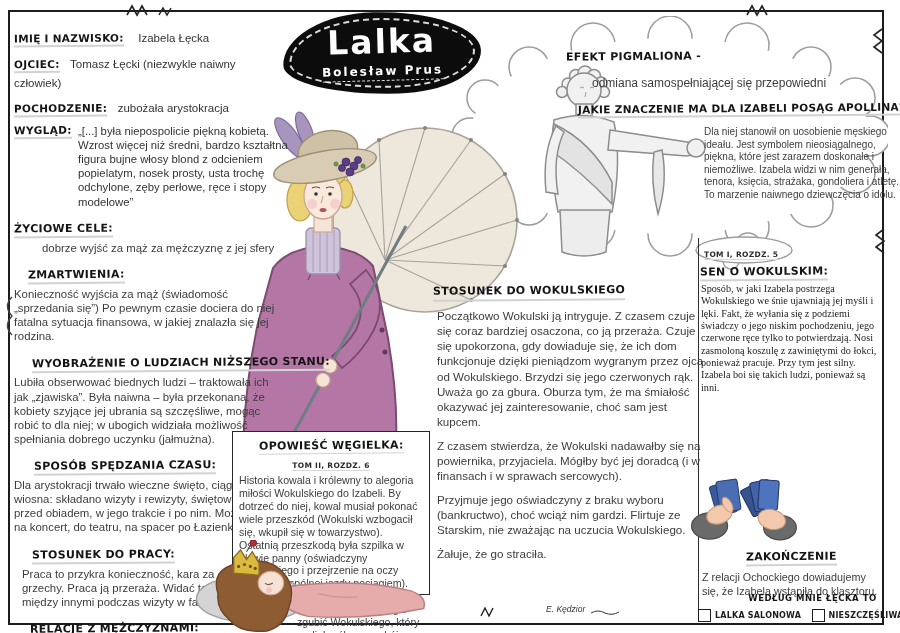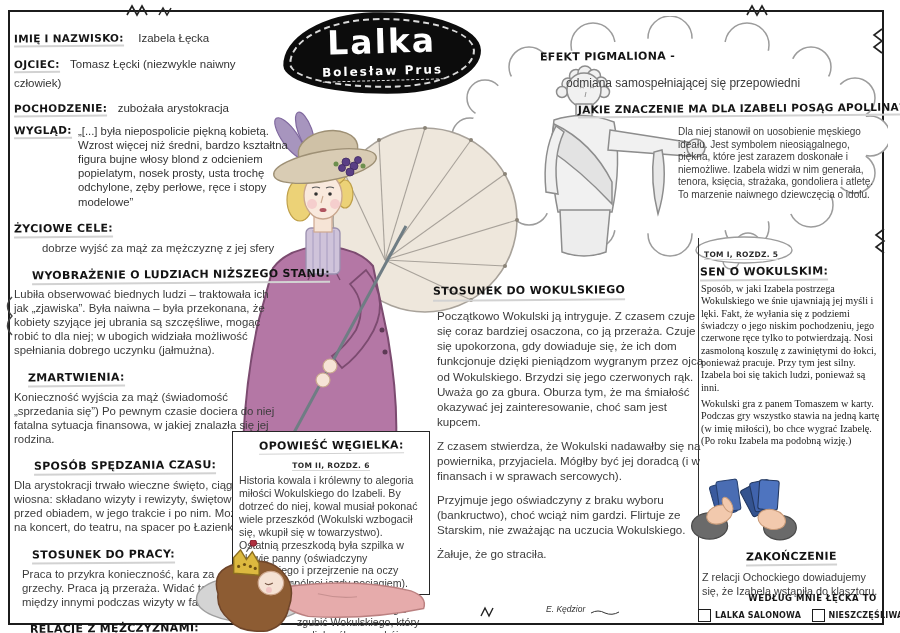--- a/index.html
+++ b/index.html
@@ -16,21 +16,21 @@
   .left-col{width:264px;}
   .field-row{position:relative;margin-bottom:7px;}
   .field-val{font-size:11.5px;color:#333;}
   .quote-val{display:block;margin-left:64px;width:218px;font-size:11.3px;line-height:1.25;color:#333;}
   .sec{margin-top:9px;}
   .sec p{margin:3px 0 0 0;}
   .mid-col{width:273px;font-size:11.6px;line-height:1.3;color:#3c3c3c;}
   .mid-col p{margin:0 0 9px 0;}
   .serif-col{width:181px;font-family:"Liberation Serif",serif;font-size:10.2px;line-height:1.21;color:#222;}
   .serif-col p{margin:0 0 4px 0;}
-  .cloud-txt{color:#3c3c3c;}
+  .cloud-txt{color:#3c3c3c;margin-left:26px;}
   .title-badge{left:283px;top:12px;width:198px;height:82px;background:#0c0c0c;
       border-radius:46% 54% 42% 58% / 62% 50% 50% 38%;transform:rotate(-1.6deg);z-index:6;
       display:flex;flex-direction:column;align-items:center;justify-content:center;}
   .title-badge .inner{position:absolute;inset:6px;border:2px dashed #fff;opacity:.85;
       border-radius:46% 54% 42% 58% / 62% 50% 50% 38%;}
   .title-main{font-family:"DejaVu Sans",sans-serif;font-weight:700;font-size:33px;color:#fff;
       line-height:1;letter-spacing:2px;}
   .title-author{font-family:"DejaVu Sans",sans-serif;font-weight:700;font-size:12px;color:#fff;
       letter-spacing:2px;margin-top:6px;border-bottom:1px dashed rgba(255,255,255,.85);padding-bottom:2px;}
   .wbox{left:232px;top:431px;width:198px;height:164px;border:1.5px solid #262626;background:#fff;
@@ -229,26 +229,26 @@
     <div class="field-row">
       <span class="hh hh-sm" style="position:absolute;left:0;top:0">WYGLĄD:</span>
       <span class="quote-val">„[...] była niepospolicie piękną kobietą. Wzrost więcej niż średni, bardzo kształtna figura bujne włosy blond z odcieniem popielatym, nosek prosty, usta trochę odchylone, zęby perłowe, ręce i stopy modelowe”</span>
     </div>
 
     <div class="sec">
       <span class="hh">ŻYCIOWE CELE:</span>
       <p class="body-txt" style="margin-left:28px">dobrze wyjść za mąż za mężczyznę z jej sfery</p>
     </div>
     <div class="sec">
+      <span class="hh" style="margin-left:14px">ZMARTWIENIA:</span>
+      <p class="body-txt">Konieczność wyjścia za mąż (świadomość „sprzedania się”) Po pewnym czasie dociera do niej fatalna sytuacja finansowa, w jakiej znalazła się jej rodzina.</p>
+    </div>
+    <div class="sec">
       <span class="hh" style="margin-left:18px">WYOBRAŻENIE O LUDZIACH NIŻSZEGO STANU:</span>
       <p class="body-txt">Lubiła obserwować biednych ludzi – traktowała ich jak „zjawiska”. Była naiwna – była przekonana, że kobiety szyjące jej ubrania są szczęśliwe, mogąc robić to dla niej; w ubogich widziała możliwość spełniania dobrego uczynku (jałmużna).</p>
-    </div>
-    <div class="sec">
-      <span class="hh" style="margin-left:14px">ZMARTWIENIA:</span>
-      <p class="body-txt">Konieczność wyjścia za mąż (świadomość „sprzedania się”) Po pewnym czasie dociera do niej fatalna sytuacja finansowa, w jakiej znalazła się jej rodzina.</p>
     </div>
     <div class="sec">
       <span class="hh" style="margin-left:20px">SPOSÓB SPĘDZANIA CZASU:</span>
       <p class="body-txt" style="width:252px">Dla arystokracji trwało wieczne święto, ciągła wiosna: składano wizyty i rewizyty, świętowano przed obiadem, w jego trakcie i po nim. Można iść na koncert, do teatru, na spacer po Łazienkach.</p>
     </div>
     <div class="sec">
       <span class="hh" style="margin-left:18px">STOSUNEK DO PRACY:</span>
       <p class="body-txt" style="width:220px;margin-left:8px">Praca to przykra konieczność, kara za grzechy. Praca ją przeraża. Widać to między innymi podczas wizyty w fabryce.</p>
     </div>
     <div class="sec">
@@ -270,21 +270,20 @@
   <div class="abs sep-line"></div>
 
   <div class="abs" style="left:704px;top:243px;z-index:4">
     <span class="small-ref">TOM I, ROZDZ. 5</span>
   </div>
   <div class="abs" style="left:700px;top:261px;width:180px;z-index:3">
     <span class="hh">SEN O WOKULSKIM:</span>
   </div>
   <div class="abs serif-col" style="left:701px;top:283px;z-index:3">
     <p>Sposób, w jaki Izabela postrzega Wokulskiego we śnie ujawniają jej myśli i lęki. Fakt, że wyłania się z podziemi świadczy o jego niskim pochodzeniu, jego czerwone ręce tylko to potwierdzają. Nosi zasmoloną koszulę z zawiniętymi do łokci, ponieważ pracuje. Przy tym jest silny. Izabela boi się takich ludzi, ponieważ są inni.</p>
-    <p>Wokulski gra z panem Tomaszem w karty. Podczas gry wszystko stawia na jedną kartę (w imię miłości), bo chce wygrać Izabelę. (Po roku Izabela ma podobną wizję.)</p>
   </div>
 
   <svg class="abs" style="left:686px;top:472px;z-index:3" width="120" height="72" viewBox="0 0 125 88">
     <ellipse cx="18" cy="66" rx="22" ry="16" fill="#6a6a6a" stroke="#4a4a4a" stroke-width="1.5"></ellipse>
     <ellipse cx="104" cy="68" rx="20" ry="15" fill="#6a6a6a" stroke="#4a4a4a" stroke-width="1.5"></ellipse>
     <g>
       <rect x="22" y="14" width="26" height="38" rx="3" fill="#3a5a9e" stroke="#27406f" stroke-width="1.3" transform="rotate(-16 35 33)"></rect>
       <rect x="28" y="10" width="26" height="38" rx="3" fill="#4a6db3" stroke="#27406f" stroke-width="1.3" transform="rotate(-8 41 29)"></rect>
     </g>
     <ellipse cx="30" cy="52" rx="16" ry="11" fill="#f2c9ad" stroke="#c89a78" stroke-width="1.3" transform="rotate(-20 30 52)"></ellipse>

